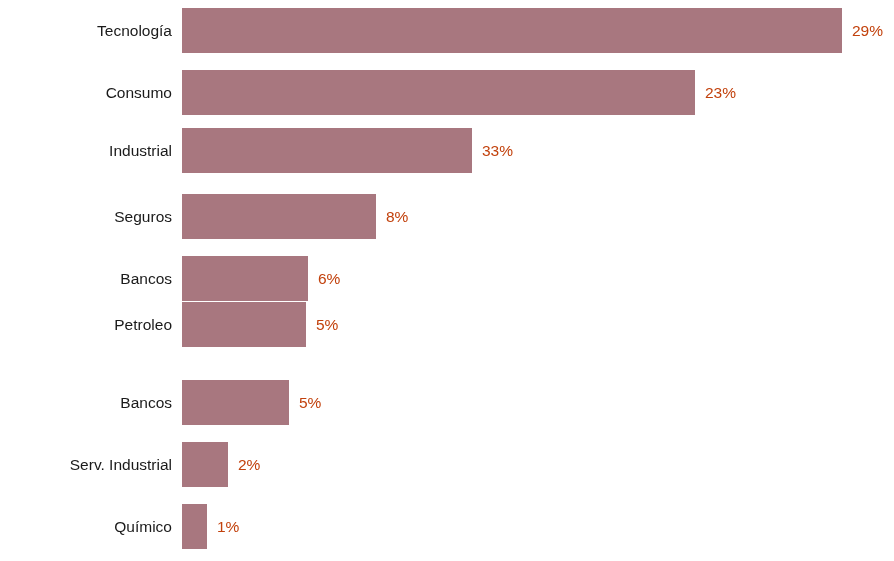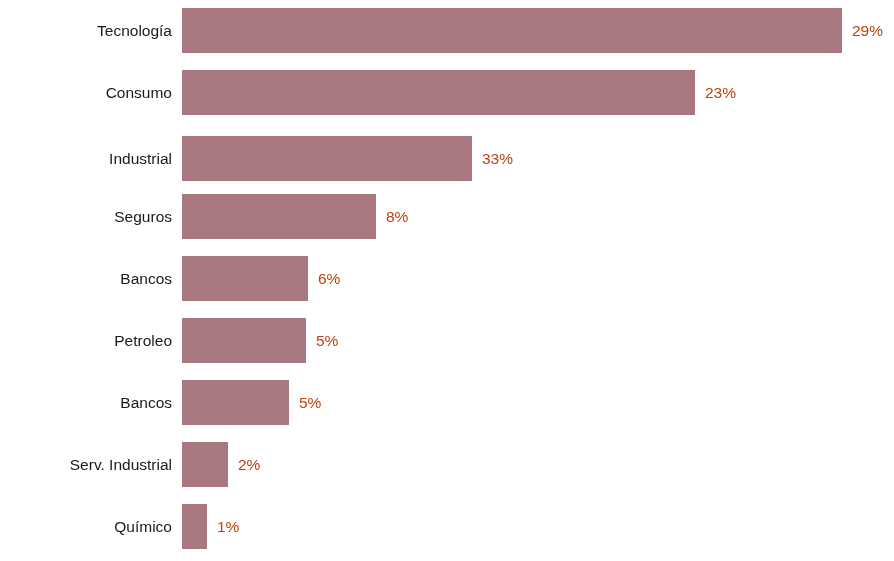--- a/index.html
+++ b/index.html
@@ -66,21 +66,21 @@
   </div>
 
   <div class="bar-row" style="top:70px;">
     <span class="cat-label">Consumo</span>
     <span class="bar-wrap">
       <span class="bar" style="width:513px;"></span>
       <span class="val-label">23%</span>
     </span>
   </div>
 
-  <div class="bar-row" style="top:136px;">
+  <div class="bar-row" style="top:128px;">
     <span class="cat-label">Industrial</span>
     <span class="bar-wrap">
       <span class="bar" style="width:290px;"></span>
       <span class="val-label">33%</span>
     </span>
   </div>
 
   <div class="bar-row" style="top:194px;">
     <span class="cat-label">Seguros</span>
     <span class="bar-wrap">
@@ -90,21 +90,21 @@
   </div>
 
   <div class="bar-row" style="top:256px;">
     <span class="cat-label">Bancos</span>
     <span class="bar-wrap">
       <span class="bar" style="width:126px;"></span>
       <span class="val-label">6%</span>
     </span>
   </div>
 
-  <div class="bar-row" style="top:318px;">
+  <div class="bar-row" style="top:302px;">
     <span class="cat-label">Petroleo</span>
     <span class="bar-wrap">
       <span class="bar" style="width:124px;"></span>
       <span class="val-label">5%</span>
     </span>
   </div>
 
   <div class="bar-row" style="top:380px;">
     <span class="cat-label">Bancos</span>
     <span class="bar-wrap">

